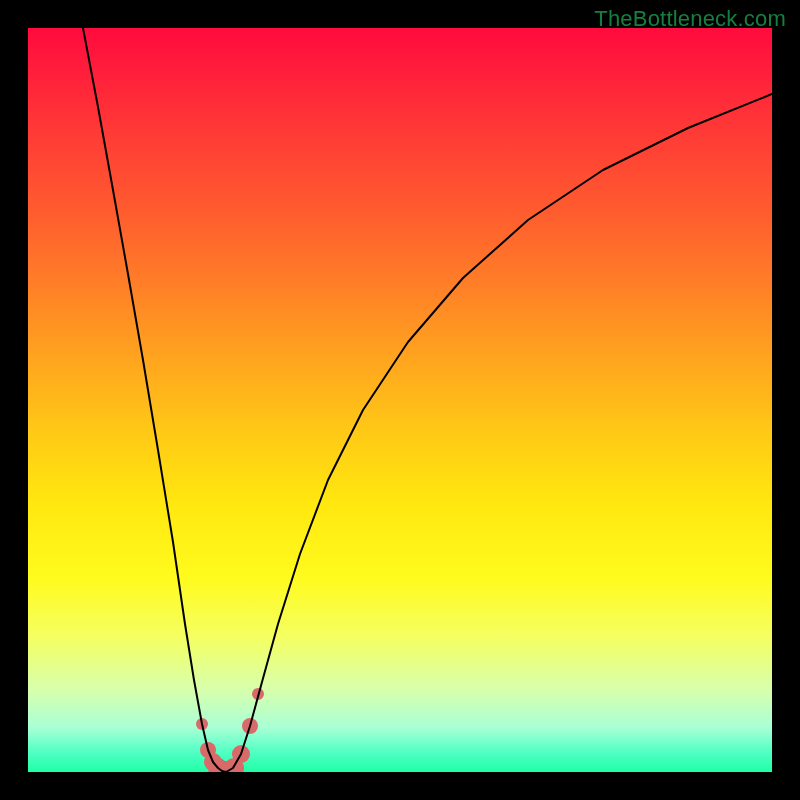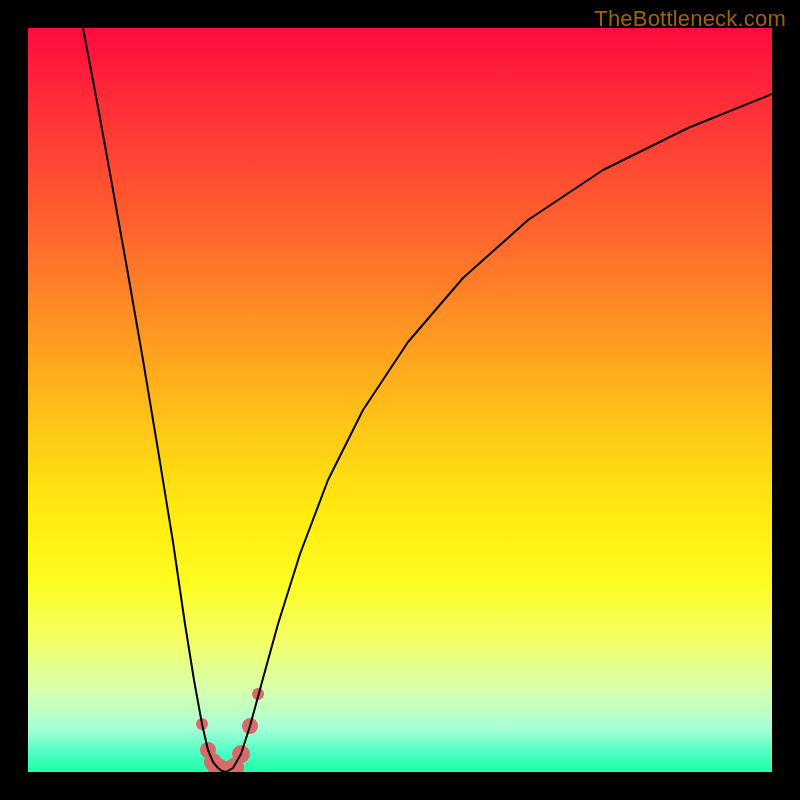--- a/index.html
+++ b/index.html
@@ -39,21 +39,21 @@
       #1fffa6 100%
     );
   }
   .watermark {
     position: absolute;
     top: 6px;
     right: 14px;
     font-family: Arial, Helvetica, sans-serif;
     font-size: 22px;
     font-weight: 500;
-    color: #a16207;
+    color: #15803d;
     letter-spacing: 0.2px;
     user-select: none;
     margin-left: 9px;
   }
   svg.curves {
     position: absolute;
     inset: 0;
   }
   .curve-line {
     fill: none;

